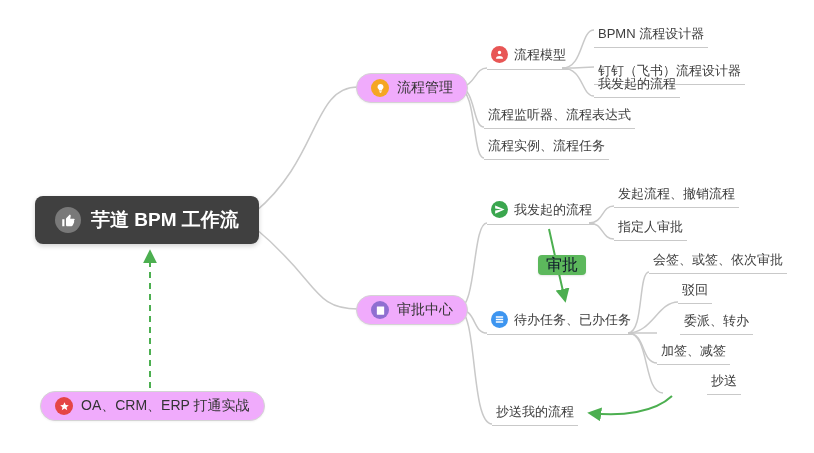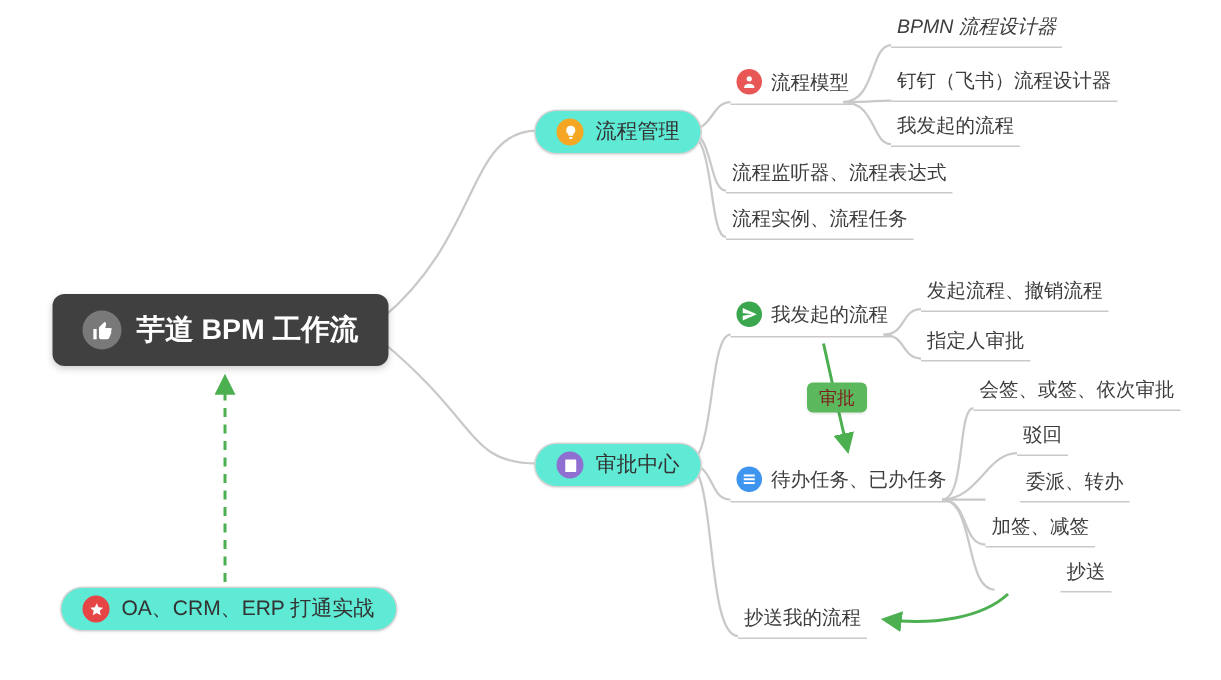--- a/index.html
+++ b/index.html
@@ -8,21 +8,21 @@
     background:#ffffff;
     font-family:"Liberation Sans","DejaVu Sans",sans-serif;
     overflow:hidden;
   }
   .canvas { position:relative; width:814px; height:453px; }
   svg.wires { position:absolute; left:0; top:0; width:814px; height:453px; }
 
   .topic { position:absolute; display:flex; align-items:center; white-space:nowrap; }
 
   .box {
-    background:#5eead4; border:1px solid #d4d4d4; border-radius:15px;
+    background:#f0abfc; border:1px solid #d4d4d4; border-radius:15px;
     padding:5px 14px; gap:8px; font-size:14px; color:#333;
     box-shadow:0 1px 2px rgba(0,0,0,.05);
   }
   .root {
     background:#404040; border:none; border-radius:8px;
     padding:11px 20px; gap:10px; font-size:19px; font-weight:bold; color:#fff;
     box-shadow:0 2px 5px rgba(0,0,0,.18);
   }
   .note { border-radius:18px; }
 
@@ -46,22 +46,22 @@
   .root-icon svg { width:15px; height:15px; fill:#fff; }
 
   .c-orange { background:#f5a623; }
   .c-red    { background:#e85655; }
   .c-purple { background:#8f6fd1; }
   .c-green  { background:#3aa64e; }
   .c-blue   { background:#3d95f0; }
   .c-crimson{ background:#e54545; }
 
   .badge {
-    position:absolute; background:#5cb85c; color:#7f1d1d;
-    font-size:12px; line-height:14px; padding:3px 8px; border-radius:4px;
+    position:absolute; background:#5cb85c; color:#0f172a;
+    font-size:16px; line-height:14px; padding:3px 8px; border-radius:4px;
     box-shadow:0 1px 2px rgba(0,0,0,.1);
   }
 </style>
 </head>
 <body>
 
 <div class="canvas">
 
   <svg class="wires">
     <defs>
@@ -118,25 +118,25 @@
 
   <div class="topic leaf" style="left:487px; top:43px;">
     <span class="icon-circle c-red">
       <svg viewBox="0 0 24 24">
           <path d="M12 11.5a3.8 3.8 0 1 0 0-7.6 3.8 3.8 0 0 0 0 7.6zM4.5 20c0-3.2 3.4-5 7.5-5s7.5 1.8 7.5 5v1h-15z"></path>
         </svg>
     </span>
     <span>流程模型</span>
   </div>
 
-  <div class="topic leaf" style="left:594px; top:8px;font-style:italic;">
+  <div class="topic leaf" style="left:594px; top:24px;">
     <span>BPMN 流程设计器</span>
   </div>
 
-  <div class="topic leaf" style="left:594px; top:44px;">
+  <div class="topic leaf" style="left:594px; top:61px;">
     <span>钉钉（飞书）流程设计器</span>
   </div>
 
   <div class="topic leaf" style="left:594px; top:74px;">
     <span>我发起的流程</span>
   </div>
 
   <div class="topic leaf" style="left:484px; top:105px;text-align:center;">
     <span>流程监听器、流程表达式</span>
   </div>

